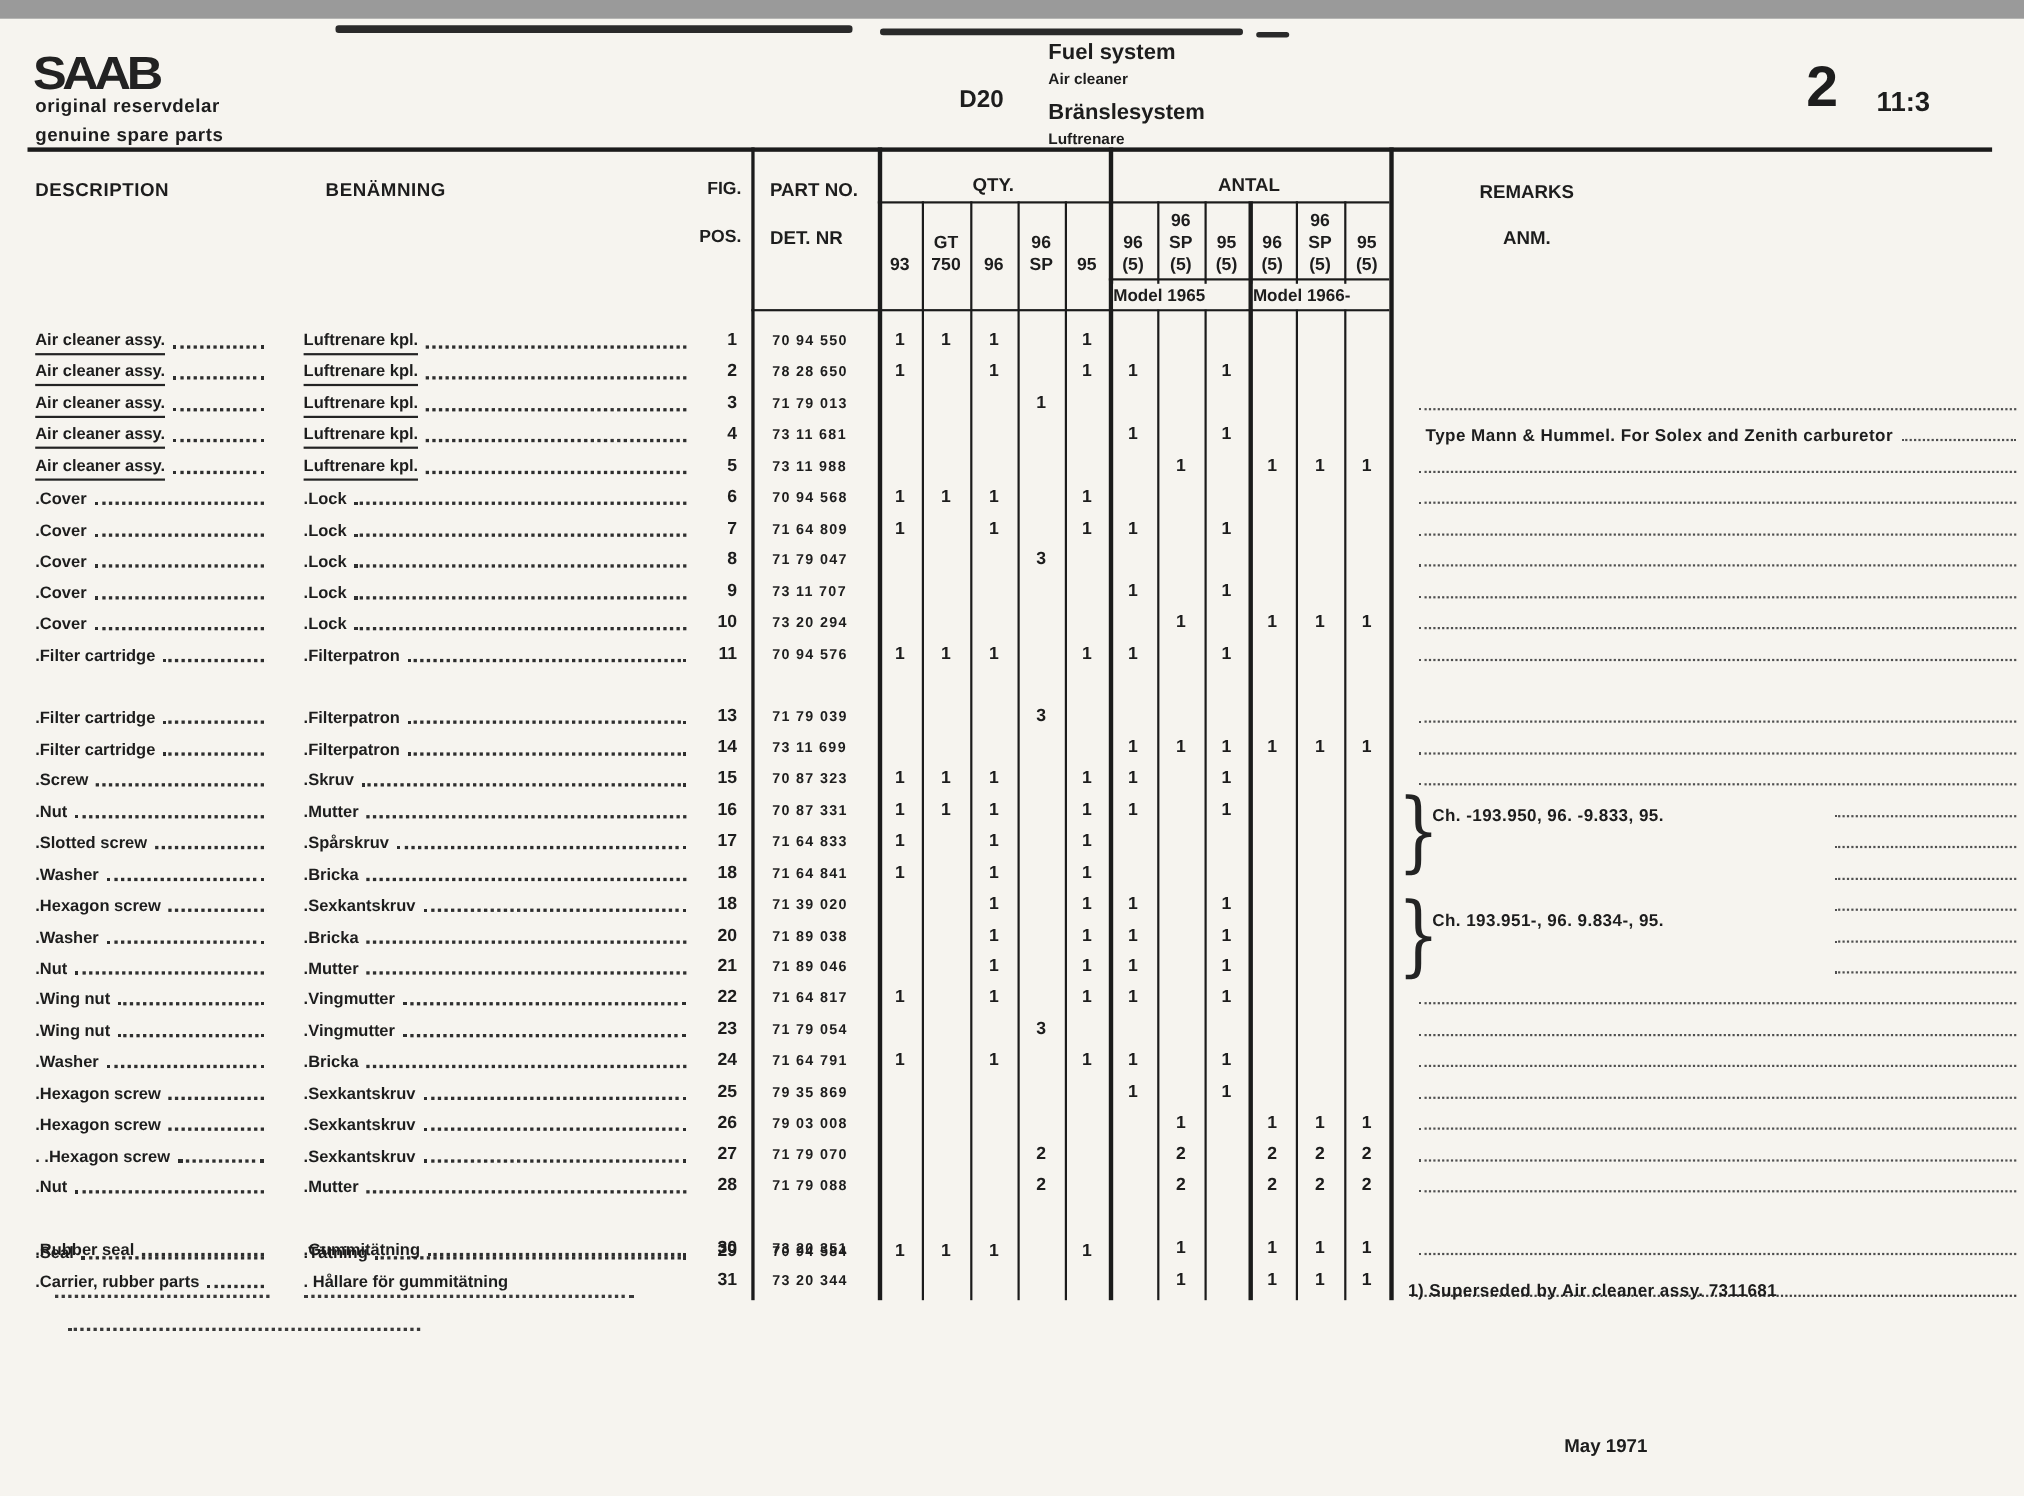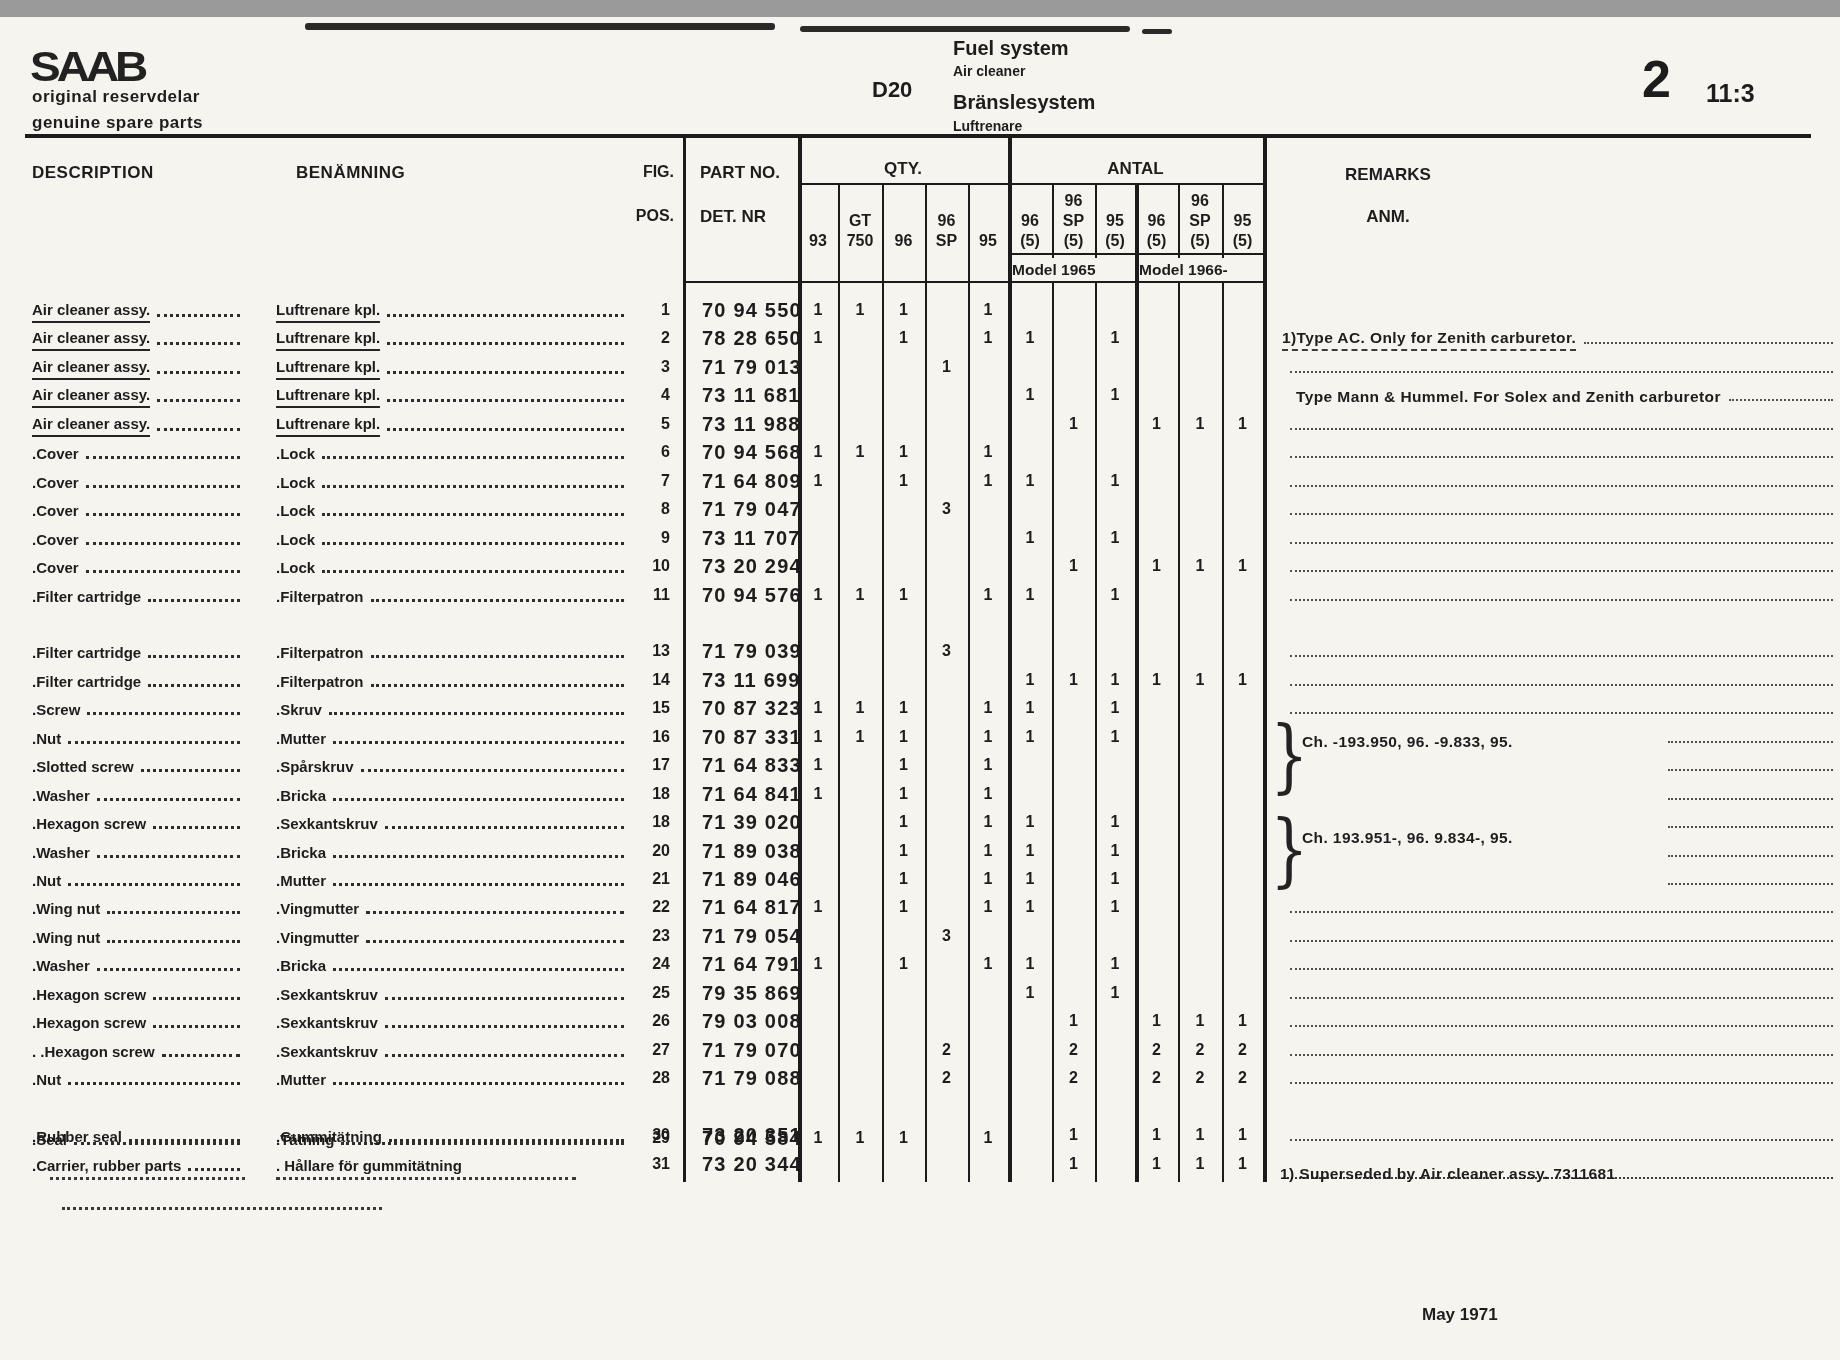--- a/index.html
+++ b/index.html
@@ -42,21 +42,21 @@
   
   .vl,.hl{background:#1b1b1b;z-index:2;}
   
   .row{position:absolute;left:0;width:1840px;height:28px;z-index:4;font-size:15px;font-weight:700;}
   .cellflex{position:absolute;display:flex;align-items:flex-end;height:28px;}
   .txt{line-height:22px;margin-bottom:1px;white-space:nowrap;}
   .row.u .u-txt{border-bottom:2.5px solid #242424;}
   .lead{flex:1;border-bottom:3px dotted #2e2e2e;margin:0 4px 7px 7px;min-width:0;}
   .rlead{flex:1;border-bottom:2px dotted #4f4f4f;margin:0 2px 8px 8px;min-width:0;}
   .figcell{position:absolute;left:620px;width:50px;top:0;height:28px;line-height:28px;text-align:right;font-size:16px;}
-  .partcell{position:absolute;left:702px;top:0;height:28px;line-height:28px;font-size:20px;letter-spacing:1.2px;}
+  .partcell{position:absolute;left:702px;top:0;height:28px;line-height:28px;font-size:13px;letter-spacing:1.2px;}
   .qcell{position:absolute;top:0;height:28px;line-height:28px;width:30px;text-align:center;font-size:16px;}
   .remarkflex{position:absolute;display:flex;align-items:flex-end;height:28px;font-size:15.5px;letter-spacing:.4px;}
   .rtxt{line-height:22px;margin-bottom:1px;white-space:nowrap;}
   .ru-txt{border-bottom:2px dashed #3c3c3c;}
   
   .brace{font-family:"DejaVu Serif",serif;font-size:80px;font-weight:400;transform:scaleX(.75);z-index:5;color:#232323;}
   .notetxt{font-size:15.5px;font-weight:700;letter-spacing:.4px;z-index:5;white-space:nowrap;}
   .footer-date{left:1422px;top:1288px;font-size:17px;font-weight:800;}
   .artifact{background:#2a2a2a;border-radius:3px;z-index:1;}
   .fill-dots{border-bottom:3px dotted #3a3a3a;z-index:1;}
@@ -186,24 +186,20 @@
           <div class="txt u-txt">Luftrenare kpl.</div>
           <div class="lead"></div>
         </div>
         <div class="figcell">2</div>
         <div class="partcell">78 28 650</div>
         <div class="qcell" style="left: 803px;">1</div>
         <div class="qcell" style="left: 888.5px;">1</div>
         <div class="qcell" style="left: 973px;">1</div>
         <div class="qcell" style="left: 1015px;">1</div>
         <div class="qcell" style="left: 1100px;">1</div>
-        <div class="remarkflex" style="left: 1282px; width: 553px;">
-          <div class="rtxt ru-txt">1)Type AC.  Only for Zenith carburetor.</div>
-          <div class="rlead"></div>
-        </div>
       </div>
       <div class="row u" style="top: 335.9px;">
         <div class="cellflex" style="left: 32px; width: 212px;">
           <div class="txt u-txt">Air cleaner assy.</div>
           <div class="lead"></div>
         </div>
         <div class="cellflex" style="left: 276px; width: 352px;">
           <div class="txt u-txt">Luftrenare kpl.</div>
           <div class="lead"></div>
         </div>

